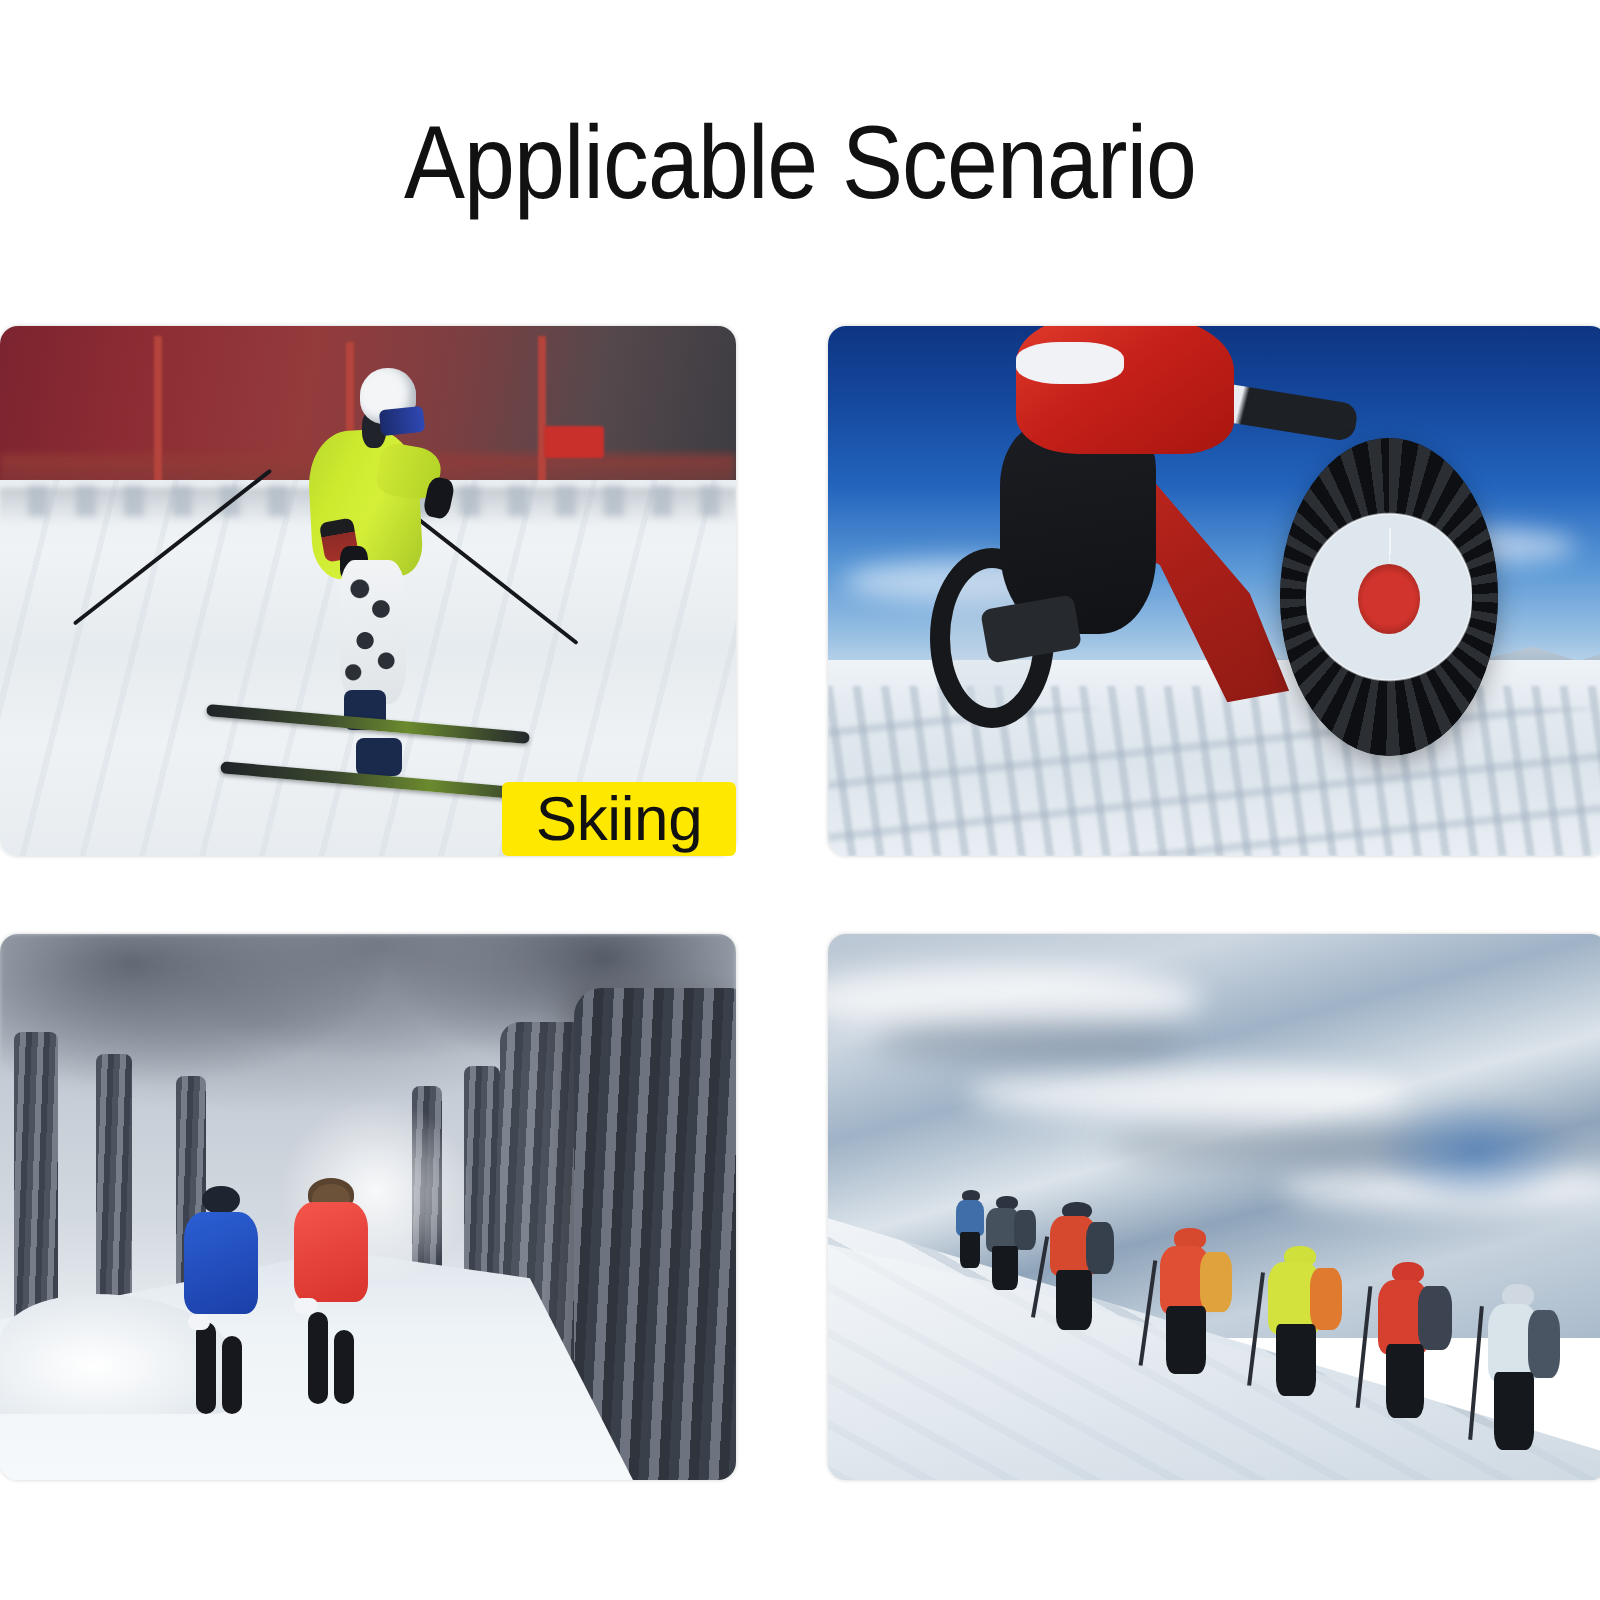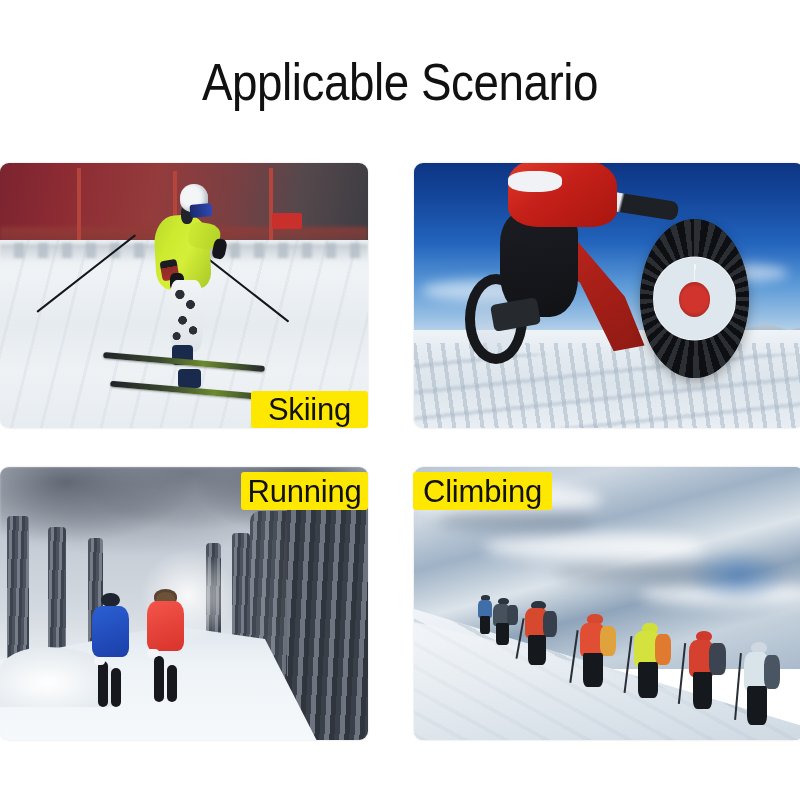--- a/index.html
+++ b/index.html
@@ -506,16 +506,14 @@
         <div class="cb-head" style="background:#cfd8e0;"></div>
         <div class="cb-body" style="background:#d9e3ea;"></div>
         <div class="cb-pack" style="background:#4a5564;"></div>
         <div class="cb-legs"></div>
         <div class="cb-pole" style="left:-14%;top:14%;height:82%;transform:rotate(5deg);"></div>
       </div>
     </div>
   </div>
 
   <div class="tag" id="tag-skiing">Skiing</div>
-  <div class="tag" id="tag-running">Running</div>
-  <div class="tag" id="tag-climbing">Climbing</div>
 
 </div>
 
 </body></html>

